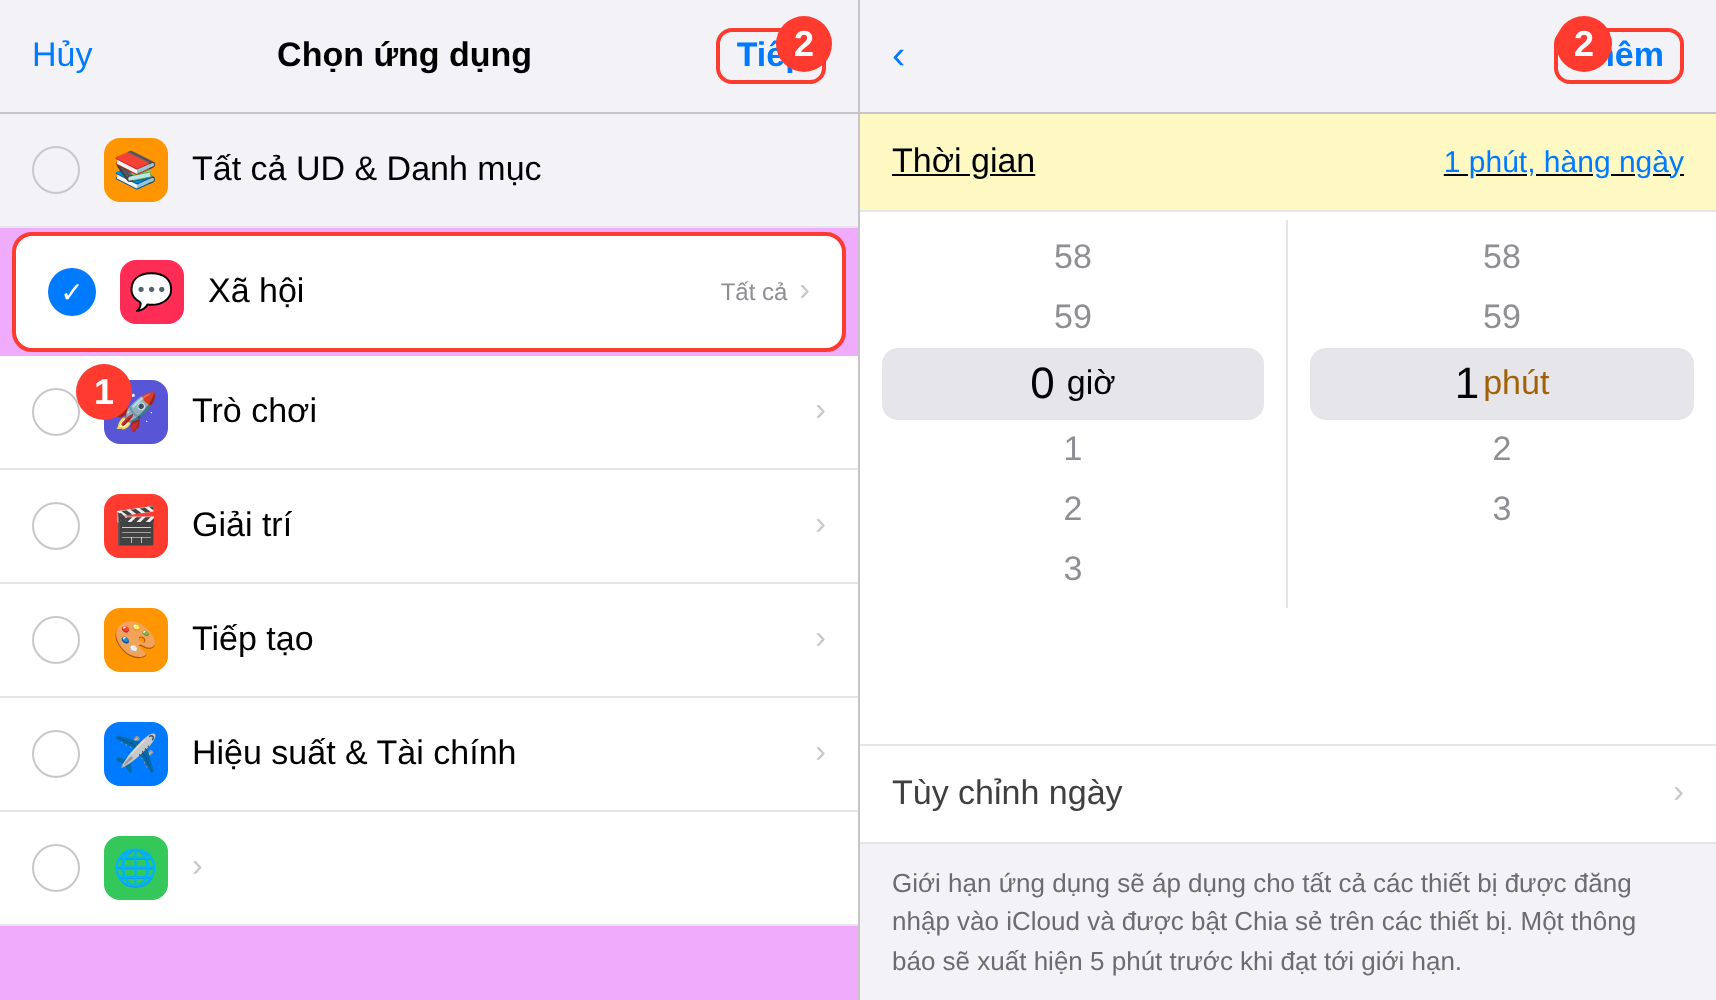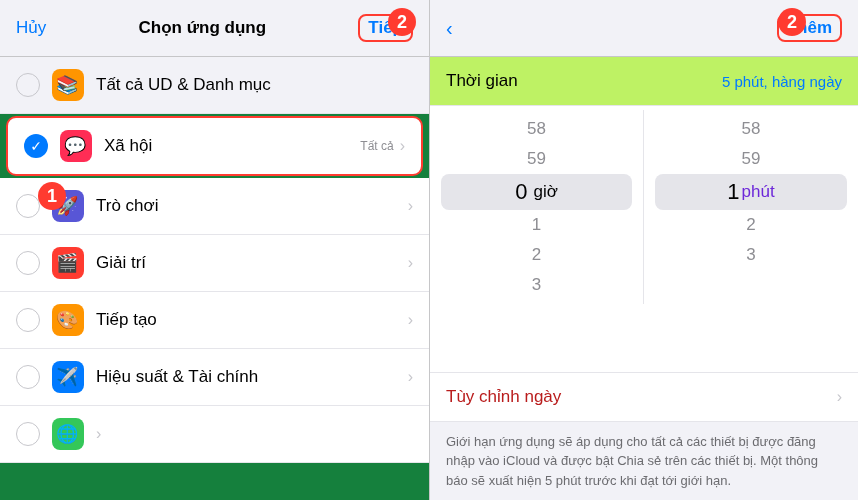--- a/index.html
+++ b/index.html
@@ -9,21 +9,21 @@
       width: 858px;
       height: 500px;
       display: flex;
       overflow: hidden;
     }
 
     
     .left-panel {
       width: 430px;
       height: 500px;
-      background: #15803d;
+      background: #f0abfc;
       display: flex;
       flex-direction: column;
       border-right: 1px solid #c6c6c8;
     }
 
     .left-header {
       display: flex;
       align-items: center;
       justify-content: space-between;
       padding: 14px 16px;
@@ -219,22 +219,23 @@
       font-size: 18px;
       font-weight: bold;
       z-index: 10;
     }
 
     .time-row {
       display: flex;
       align-items: center;
       justify-content: space-between;
       padding: 14px 16px;
-      background: #bef264;
+      background: #fef9c3;
       border-bottom: 1px solid #e5e5ea;
+      text-decoration: underline;
     }
 
     .time-label {
       font-size: 17px;
       color: #000;
     }
 
     .time-value {
       font-size: 15px;
       color: #007aff;
@@ -254,21 +255,21 @@
       align-items: center;
       justify-content: space-between;
       padding: 14px 16px;
       background: white;
       border-top: 1px solid #e5e5ea;
       border-bottom: 1px solid #e5e5ea;
     }
 
     .customize-label {
       font-size: 17px;
-      color: #b91c1c;
+      color: #404040;
     }
 
     .note-box {
       background: #f2f2f7;
       padding: 10px 16px;
       font-size: 13px;
       color: #6c6c70;
       line-height: 1.5;
     }
 
@@ -347,21 +348,21 @@
 <div class="right-panel">
   <div class="right-header">
     <span class="back-btn">‹</span>
     <span class="them-btn">Thêm</span>
   </div>
 
   <div class="badge-2-right" style="right:52px; top:8px;">2</div>
 
   <div class="time-row">
     <span class="time-label">Thời gian</span>
-    <span class="time-value">5 phút, hàng ngày</span>
+    <span class="time-value">1 phút, hàng ngày</span>
   </div>
 
   <div class="picker-area">
     <div style="display:flex; width:100%; padding:4px 0 0 0;">
 
       <div style="width:50%; display:flex; flex-direction:column; align-items:center; padding:4px 0; border-right:1px solid #e5e5ea;">
         <span class="p-num">58</span>
         <span class="p-num">59</span>
 
         <div style="width:90%; background:#e5e5ea; border-radius:8px; display:flex; align-items:center; justify-content:center; height:36px;">
@@ -372,21 +373,21 @@
         <span class="p-num">2</span>
         <span class="p-num">3</span>
       </div>
 
       <div style="width:50%; display:flex; flex-direction:column; align-items:center; padding:4px 0;">
         <span class="p-num">58</span>
         <span class="p-num">59</span>
 
         <div style="width:90%; background:#e5e5ea; border-radius:8px; display:flex; align-items:center; justify-content:center; height:36px;">
           <span style="font-size:22px; font-weight:500; color:#000;">1</span>
-          <span style="font-size:17px; color:#6d28d9; margin-left:2px;">phút</span>
+          <span style="font-size:17px; color:#a16207; margin-left:2px;">phút</span>
         </div>
         <span class="p-num">2</span>
         <span class="p-num">3</span>
       </div>
     </div>
 
   </div>
 
   <div class="customize-row">
     <span class="customize-label">Tùy chỉnh ngày</span>

